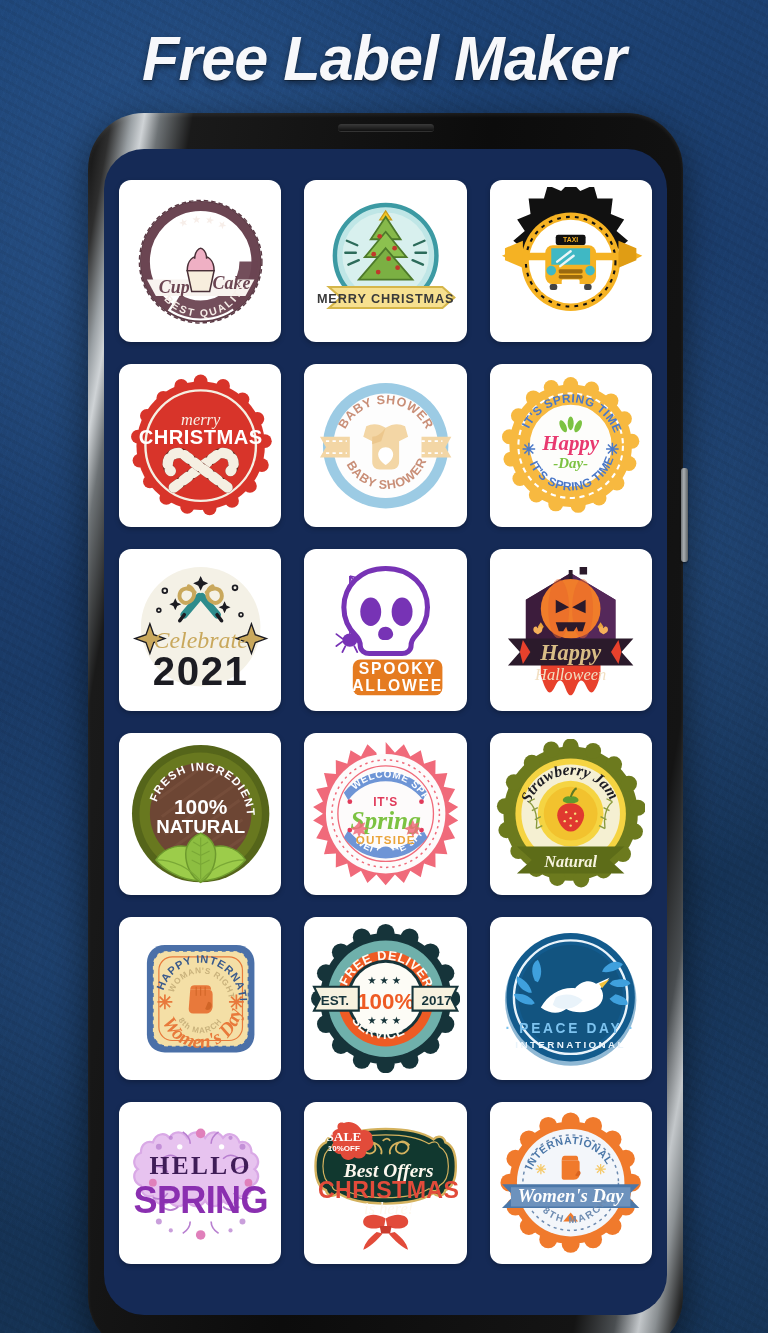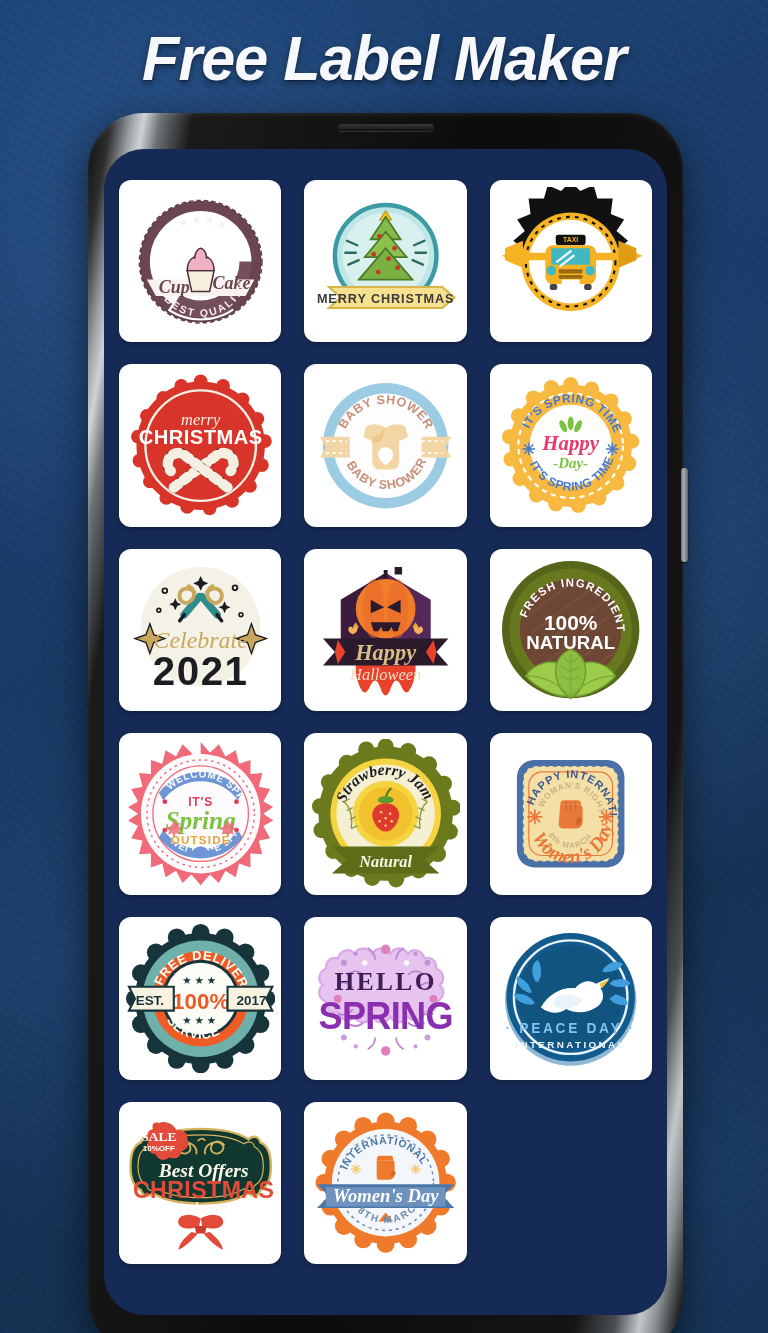--- a/index.html
+++ b/index.html
@@ -329,20 +329,42 @@
           </g>
           <g fill="#c9a85c" stroke="#1c1c22" stroke-width=".9">
             <path d="M16 46l2.6 7.4L26 56l-7.4 2.6L16 66l-2.6-7.4L6 56l7.4-2.6z"></path>
             <path d="M84 46l2.6 7.4L94 56l-7.4 2.6L84 66l-2.6-7.4L74 56l7.4-2.6z"></path>
           </g>
           <text x="50" y="62" text-anchor="middle" font-size="16" fill="#c9a85c" font-family="Liberation Serif, serif" font-style="italic">Celebrate</text>
           <text x="50" y="87" text-anchor="middle" font-size="27" font-weight="bold" fill="#1c1c22" letter-spacing="1">2021</text>
         </svg>
       </div>
 
+      <div class="card">
+        <svg viewBox="0 0 100 100">
+          <g stroke="#7733b5" stroke-width="1" fill="none">
+            <path d="M26 14q12 2 18 10M26 14q2 12 9 18M26 14 L40 28"></path>
+            <path d="M28 20q8 2 12 8M32 16q6 4 9 9"></path>
+          </g>
+          <path d="M26 14v40" stroke="#7733b5" stroke-width="1"></path>
+          <g transform="translate(26,57)">
+            <ellipse cx="0" cy="0" rx="5" ry="4.4" fill="#7733b5"></ellipse>
+            <g stroke="#7733b5" stroke-width="1.2" stroke-linecap="round">
+              <path d="M-5-1l-4-3M-5 1l-4 3M5-1l4-3M5 1l4 3M-3 4l-2 4M3 4l2 4"></path>
+            </g>
+          </g>
+          <path d="M50 9c17 0 28 12 28 26 0 9-4 15-8 19-2 2-3 4-3 7 0 3-3 5-6 5h-22c-3 0-6-2-6-5 0-3-1-5-3-7-4-4-8-10-8-19C22 21 33 9 50 9z" fill="#fff" stroke="#7733b5" stroke-width="3.4"></path>
+          <ellipse cx="40" cy="38" rx="7" ry="9.5" fill="#7733b5"></ellipse>
+          <ellipse cx="61" cy="38" rx="7" ry="9.5" fill="#7733b5"></ellipse>
+          <path d="M50 48c3 0 5 3 5 5s-2 4-5 4-5-1-5-4 2-5 5-5z" fill="#7733b5"></path>
+          <rect x="28" y="70" width="60" height="24" rx="5" fill="#e57b20"></rect>
+          <text x="58" y="80" text-anchor="middle" font-size="10.5" font-weight="bold" fill="#fff" letter-spacing="1.2">SPOOKY</text>
+          <text x="58" y="91" text-anchor="middle" font-size="10.5" font-weight="bold" fill="#fff" letter-spacing="1.2">HALLOWEEN</text>
+        </svg>
+      </div>
 
       <div class="card">
         <svg viewBox="0 0 100 100">
           <path d="M20 62V30l30-18 30 18v32l-30 18z" fill="#4a2347"></path>
           <path d="M20 62V30l30-18v68z" fill="#3c1c3c"></path>
           <path d="M50 12l30 18v32l-30 18z" fill="#55285a"></path>
           <path d="M30 62h40v18c0 0-3 12-6 12s-4-8-7-8-4 10-7 10-4-10-7-10-4 8-7 8-6-12-6-12z" fill="#e8412c"></path>
           <path d="M56 8h5v5h-5z" fill="#2b1a2b"></path>
           <path d="M50 10v10" stroke="#2b1a2b" stroke-width="2.6"></path>
           <circle cx="50" cy="36" r="20" fill="#f07d2a"></circle>
@@ -563,72 +585,72 @@
           <text x="50" y="57" text-anchor="middle" font-size="15" font-weight="bold" fill="#ee5b24">100%</text>
           <path d="M2 42h30v16H2l4-8z" fill="#f7f2df" stroke="#16343a" stroke-width="1.4"></path>
           <path d="M98 42H68v16h30l-4-8z" fill="#f7f2df" stroke="#16343a" stroke-width="1.4"></path>
           <text x="16" y="54" text-anchor="middle" font-size="9" font-weight="bold" fill="#16343a">EST.</text>
           <text x="84" y="54" text-anchor="middle" font-size="9" font-weight="bold" fill="#16343a">2017</text>
         </svg>
       </div>
 
       <div class="card">
         <svg viewBox="0 0 100 100">
-          <path d="M10 30c0-6 4-8 8-7 2-6 8-7 11-3 3-5 9-5 12 0 3-5 9-5 12 0 3-5 9-5 12 0 3-4 9-3 11 3 4-1 8 1 8 7 5 2 6 8 2 11 4 3 3 9-2 11 0 6-4 8-8 7-2 6-8 7-11 3-3 5-9 5-12 0-3 5-9 5-12 0-3 5-9 5-12 0-3 4-9 3-11-3-4 1-8-1-8-7-5-2-6-8-2-11-4-3-3-9 2-11z" fill="#e7c3ef" stroke="#d9a9e6" stroke-width="1.5"></path>
-          <g fill="#b87fd0" opacity=".75">
-            <circle cx="22" cy="26" r="2"></circle>
-              <circle cx="30" cy="20" r="1.4"></circle>
-              <circle cx="78" cy="26" r="2"></circle>
-              <circle cx="70" cy="20" r="1.4"></circle>
-            <circle cx="22" cy="76" r="2"></circle>
-              <circle cx="30" cy="82" r="1.4"></circle>
-              <circle cx="78" cy="76" r="2"></circle>
-              <circle cx="70" cy="82" r="1.4"></circle>
-          </g>
-          <g fill="#e080bb">
-              <circle cx="50" cy="17" r="3.2"></circle>
-              <circle cx="50" cy="85" r="3.2"></circle>
-              <circle cx="18" cy="50" r="2.6"></circle>
-              <circle cx="82" cy="50" r="2.6"></circle>
-            </g>
-          <g stroke="#b87fd0" stroke-width="1.1" fill="none">
-            <path d="M24 34c4-3 8-3 11 0M18 40c4-2 8 0 10 3M76 34c-4-3-8-3-11 0M82 40c-4-2-8 0-10 3"></path>
-            <path d="M24 66c4 3 8 3 11 0M18 60c4 2 8 0 10-3M76 66c-4 3-8 3-11 0M82 60c-4 2-8 0-10-3"></path>
-            <path d="M38 16c3 2 5 5 5 8M62 16c-3 2-5 5-5 8M38 84c3-2 5-5 5-8M62 84c-3-2-5-5-5-8"></path>
-          </g>
-          <g fill="#fff">
-              <circle cx="36" cy="26" r="1.8"></circle>
-              <circle cx="64" cy="26" r="1.8"></circle>
-              <circle cx="36" cy="76" r="1.8"></circle>
-              <circle cx="64" cy="76" r="1.8"></circle>
-            </g>
-          <text x="50" y="44" text-anchor="middle" font-size="17" font-weight="bold" fill="#3f1d57" letter-spacing="1.6" font-family="Liberation Serif, serif">HELLO</text>
-          <text x="50" y="70" text-anchor="middle" font-size="26" font-weight="bold" fill="#8a2fb0" letter-spacing="-.5" transform="scale(.93 1) translate(3.8,0)">SPRING</text>
-        </svg>
-      </div>
-
-      <div class="card">
-        <svg viewBox="0 0 100 100">
           <circle cx="50" cy="51" r="44" fill="#8fb8d4"></circle>
           <circle cx="50" cy="49" r="43" fill="#135b8d"></circle>
           <circle cx="50" cy="49" r="38" fill="none" stroke="#eaf4fb" stroke-width="1.6"></circle>
           <circle cx="50" cy="49" r="35" fill="#125480"></circle>
           <g fill="#3fa0dd">
             <path d="M26 38c-3-6-2-12 2-14 3 5 3 11 0 15z"></path>
             <path d="M22 46c-6-2-9-7-8-11 5 2 9 6 10 11z"></path>
             <path d="M24 54c-6 0-11-3-12-7 5-1 11 1 14 6z"></path>
             <path d="M72 30c4-5 10-6 13-3-3 4-9 6-14 5z"></path>
             <path d="M78 38c6-2 11-1 12 2-4 3-10 3-14 0z"></path>
             <path d="M80 47c5 1 9 4 8 7-5 1-10-1-12-4z"></path>
           </g>
           <path d="M30 56c5-9 14-14 23-13 4-5 10-6 14-3l9-4-6 7c3 4 2 10-3 13-6 4-14 4-20 1-4 3-10 4-17-1z" fill="#fff"></path>
           <path d="M40 49c6-3 13-2 18 2-5 6-14 8-20 3z" fill="#e9f3fa"></path>
           <path d="M69 40l7-3-5 6z" fill="#f3c33c"></path>
           <text x="50" y="73" text-anchor="middle" font-size="9.2" font-weight="bold" fill="#7dc3ef" letter-spacing="1.8">· PEACE DAY ·</text>
           <text x="50" y="83" text-anchor="middle" font-size="6.6" font-weight="bold" fill="#eaf4fb" letter-spacing="1.6">INTERNATIONAL</text>
+        </svg>
+      </div>
+
+      <div class="card">
+        <svg viewBox="0 0 100 100">
+          <path d="M10 30c0-6 4-8 8-7 2-6 8-7 11-3 3-5 9-5 12 0 3-5 9-5 12 0 3-5 9-5 12 0 3-4 9-3 11 3 4-1 8 1 8 7 5 2 6 8 2 11 4 3 3 9-2 11 0 6-4 8-8 7-2 6-8 7-11 3-3 5-9 5-12 0-3 5-9 5-12 0-3 5-9 5-12 0-3 4-9 3-11-3-4 1-8-1-8-7-5-2-6-8-2-11-4-3-3-9 2-11z" fill="#e7c3ef" stroke="#d9a9e6" stroke-width="1.5"></path>
+          <g fill="#b87fd0" opacity=".75">
+            <circle cx="22" cy="26" r="2"></circle>
+              <circle cx="30" cy="20" r="1.4"></circle>
+              <circle cx="78" cy="26" r="2"></circle>
+              <circle cx="70" cy="20" r="1.4"></circle>
+            <circle cx="22" cy="76" r="2"></circle>
+              <circle cx="30" cy="82" r="1.4"></circle>
+              <circle cx="78" cy="76" r="2"></circle>
+              <circle cx="70" cy="82" r="1.4"></circle>
+          </g>
+          <g fill="#e080bb">
+              <circle cx="50" cy="17" r="3.2"></circle>
+              <circle cx="50" cy="85" r="3.2"></circle>
+              <circle cx="18" cy="50" r="2.6"></circle>
+              <circle cx="82" cy="50" r="2.6"></circle>
+            </g>
+          <g stroke="#b87fd0" stroke-width="1.1" fill="none">
+            <path d="M24 34c4-3 8-3 11 0M18 40c4-2 8 0 10 3M76 34c-4-3-8-3-11 0M82 40c-4-2-8 0-10 3"></path>
+            <path d="M24 66c4 3 8 3 11 0M18 60c4 2 8 0 10-3M76 66c-4 3-8 3-11 0M82 60c-4 2-8 0-10-3"></path>
+            <path d="M38 16c3 2 5 5 5 8M62 16c-3 2-5 5-5 8M38 84c3-2 5-5 5-8M62 84c-3-2-5-5-5-8"></path>
+          </g>
+          <g fill="#fff">
+              <circle cx="36" cy="26" r="1.8"></circle>
+              <circle cx="64" cy="26" r="1.8"></circle>
+              <circle cx="36" cy="76" r="1.8"></circle>
+              <circle cx="64" cy="76" r="1.8"></circle>
+            </g>
+          <text x="50" y="44" text-anchor="middle" font-size="17" font-weight="bold" fill="#3f1d57" letter-spacing="1.6" font-family="Liberation Serif, serif">HELLO</text>
+          <text x="50" y="70" text-anchor="middle" font-size="26" font-weight="bold" fill="#8a2fb0" letter-spacing="-.5" transform="scale(.93 1) translate(3.8,0)">SPRING</text>
         </svg>
       </div>
 
       <div class="card">
         <svg viewBox="0 0 100 100">
           <path d="M50 14c16 0 26 3 32 7 3-3 7-2 8 2 5 2 7 8 7 16s-2 14-7 16c-1 4-5 5-8 2-6 4-16 7-32 7s-26-3-32-7c-3 3-7 2-8-2-5-2-7-8-7-16s2-14 7-16c1-4 5-5 8-2 6-4 16-7 32-7z" fill="#11382f" stroke="#d4b25e" stroke-width="1.6"></path>
           <path d="M50 18c14 0 24 3 29 6 3-2 6-2 7 2 4 2 6 7 6 13s-2 11-6 13c-1 4-4 4-7 2-5 3-15 6-29 6s-24-3-29-6c-3 2-6 2-7-2-4-2-6-7-6-13s2-11 6-13c1-4 4-4 7-2 5-3 15-6 29-6z" fill="none" stroke="#d4b25e" stroke-width=".8"></path>
           <g stroke="#d4b25e" stroke-width="1.2" fill="none">
             <path d="M34 25c4-4 8-3 9 1s-4 6-7 3 0-7 5-6 7 5 6 8"></path>
             <path d="M66 25c-4-4-8-3-9 1s4 6 7 3 0-7-5-6-7 5-6 8"></path>

